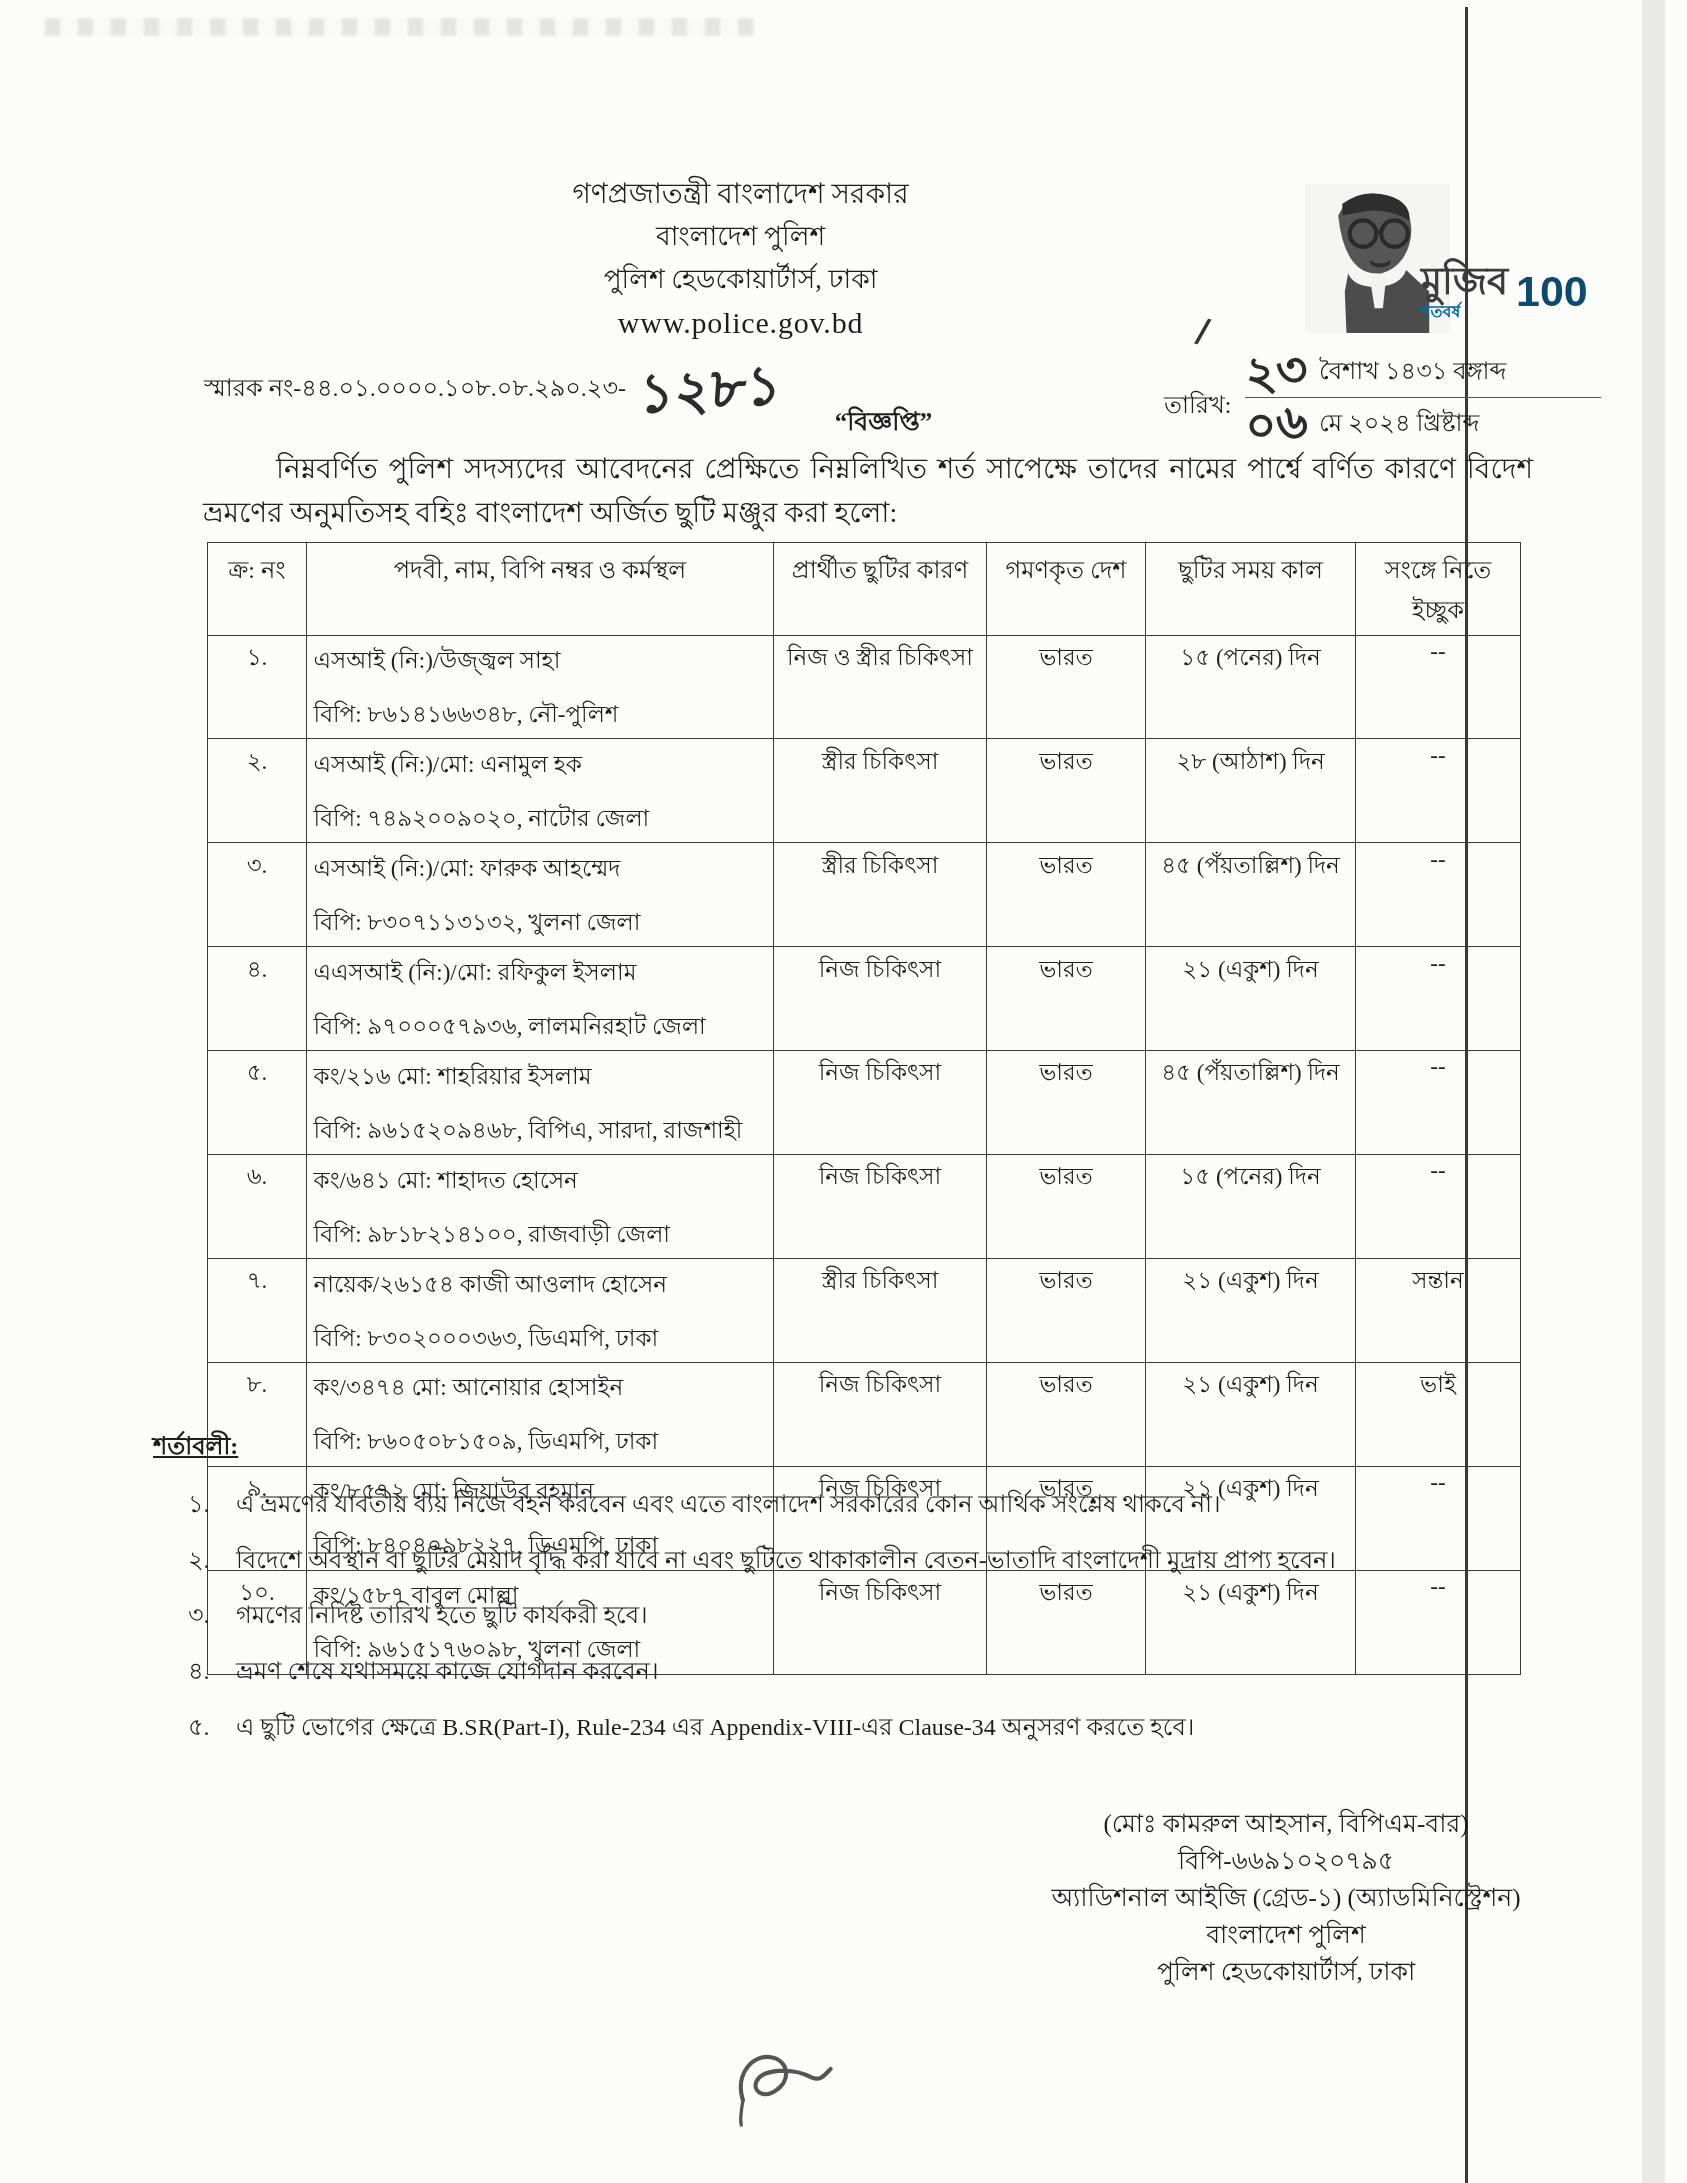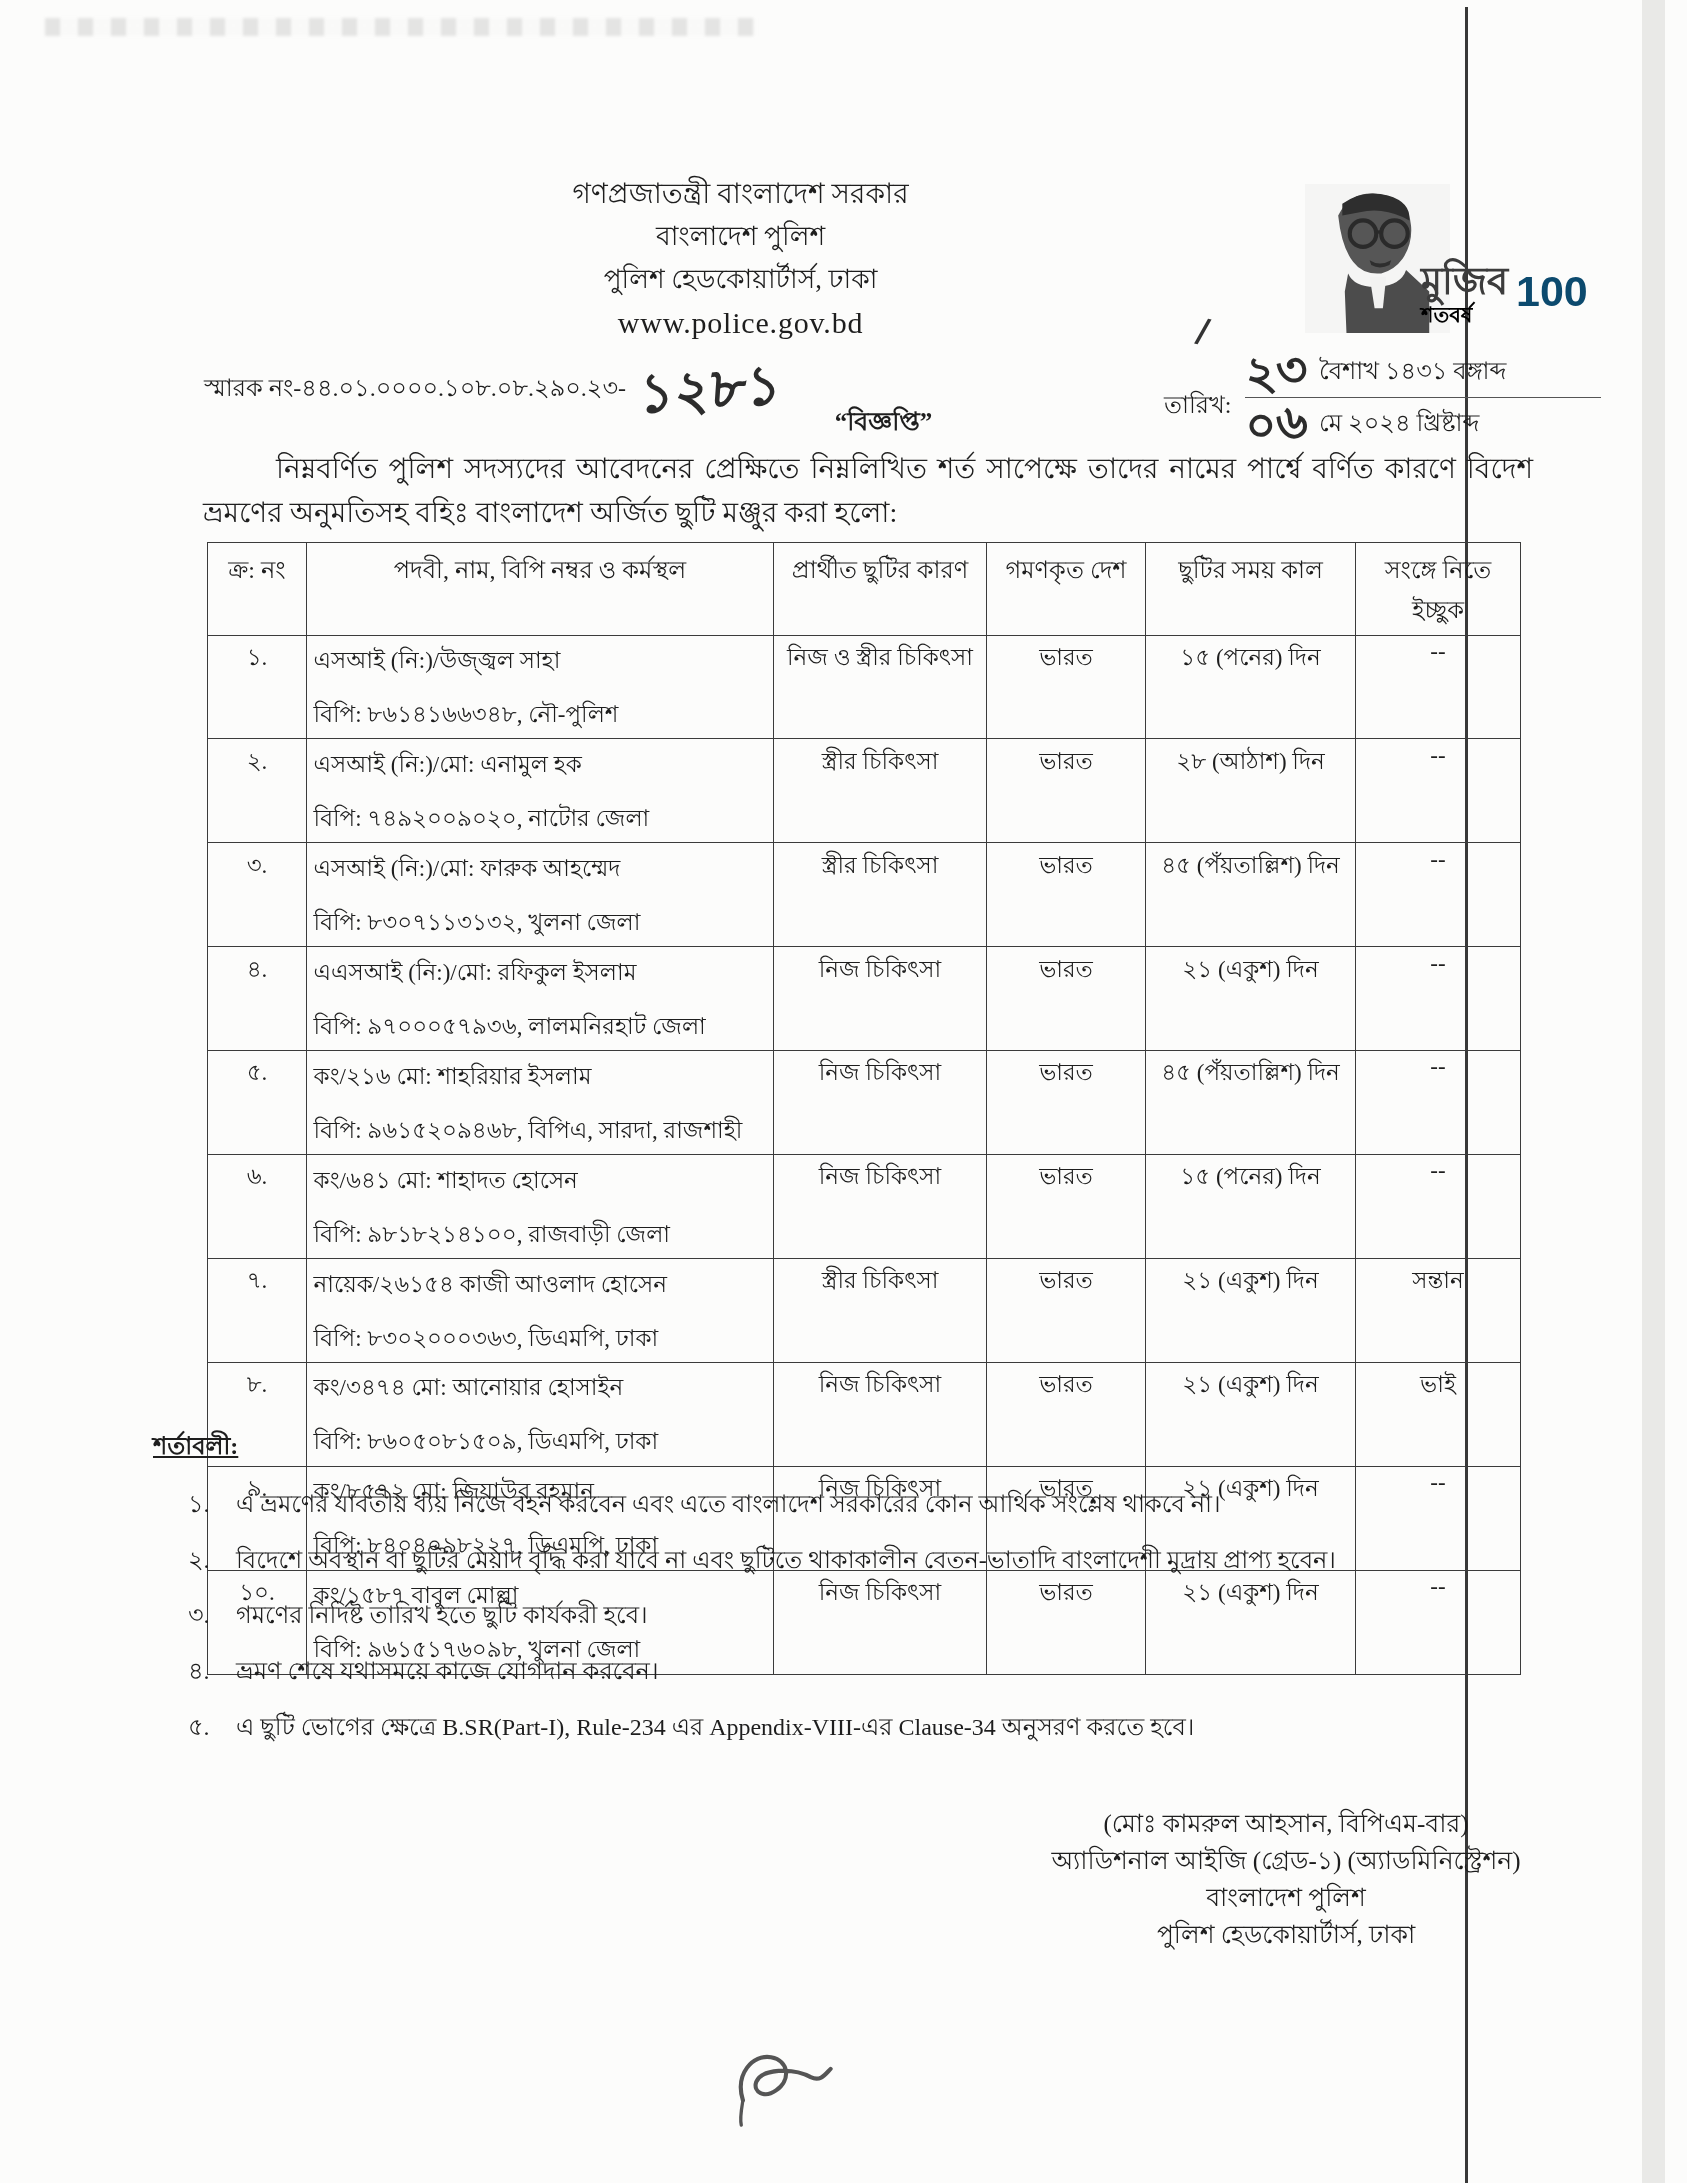--- a/index.html
+++ b/index.html
@@ -21,21 +21,21 @@
   
   .header-block{position:absolute;left:0;top:172px;width:1481px;text-align:center;line-height:43px;}
   .header-line1{font-size:28px;}
   .header-line2,.header-line3{font-size:26.5px;}
   .header-url{font-size:30px;letter-spacing:0.8px;}
   
   .mujib-logo{position:absolute;left:1305px;top:184px;width:273px;height:153px;}
   .mujib-logo svg{display:block;}
   .mujib-text{position:absolute;left:116px;top:79px;font-family:"Liberation Sans","DejaVu Sans",sans-serif;}
   .mujib-title{font-size:38px;font-weight:bold;color:#3c3c3c;line-height:36px;}
-  .mujib-sub{font-size:21px;font-weight:bold;color:#000000;}
+  .mujib-sub{font-size:16px;font-weight:bold;color:#0369a1;}
   .mujib-100{position:absolute;left:211px;top:83px;font-size:43px;color:#0c4a6e;font-family:"Liberation Sans",sans-serif;font-weight:bold;}
   
   .memo-row{position:absolute;left:204px;top:364px;width:910px;font-size:24px;}
   .memo-label{display:inline-block;vertical-align:middle;}
   .handwriting{font-family:"DejaVu Sans","Liberation Sans",sans-serif;font-weight:bold;color:#2c2c2c;}
   .memo-number{display:inline-block;vertical-align:middle;font-size:55px;transform:rotate(-4deg) skewX(-8deg);margin-left:6.6px;line-height:50px;}
   .date-block{position:absolute;left:1164px;top:346px;width:447px;font-size:24px;}
   .date-label{position:absolute;left:0;top:40px;}
   .date-lines{position:absolute;left:81px;top:0;width:356px;}
   .date-top,.date-bottom{white-space:nowrap;height:51px;display:flex;align-items:center;}
@@ -280,20 +280,21 @@
         </div>
         <div class="cond-item">
           <span class="cond-num">৫.</span>
           <span class="cond-text">এ ছুটি ভোগের ক্ষেত্রে B.SR(Part-I), Rule-234 এর Appendix-VIII-এর Clause-34 অনুসরণ করতে হবে।</span>
         </div>
       </div>
   </div>
 
   <div class="signature" id="signature-block">
       <div>(মোঃ কামরুল আহসান, বিপিএম-বার)</div>
+      <div>বিপি-৬৬৯১০২০৭৯৫</div>
       <div>অ্যাডিশনাল আইজি (গ্রেড-১) (অ্যাডমিনিস্ট্রেশন)</div>
       <div>বাংলাদেশ পুলিশ</div>
       <div>পুলিশ হেডকোয়ার্টার্স, ঢাকা</div>
     </div>
 
   <svg class="squiggle" width="149" height="91" viewBox="0 0 180 110">
     <path d="M18 62 C8 30 30 6 52 10 C74 14 76 38 58 50 C44 60 30 52 34 40 C40 24 78 22 100 34 C112 40 118 30 124 24" fill="none" stroke="#555" stroke-width="5" stroke-linecap="round"></path>
     <path d="M18 62 C16 74 14 84 16 92" fill="none" stroke="#555" stroke-width="4" stroke-linecap="round"></path>
   </svg>
 

